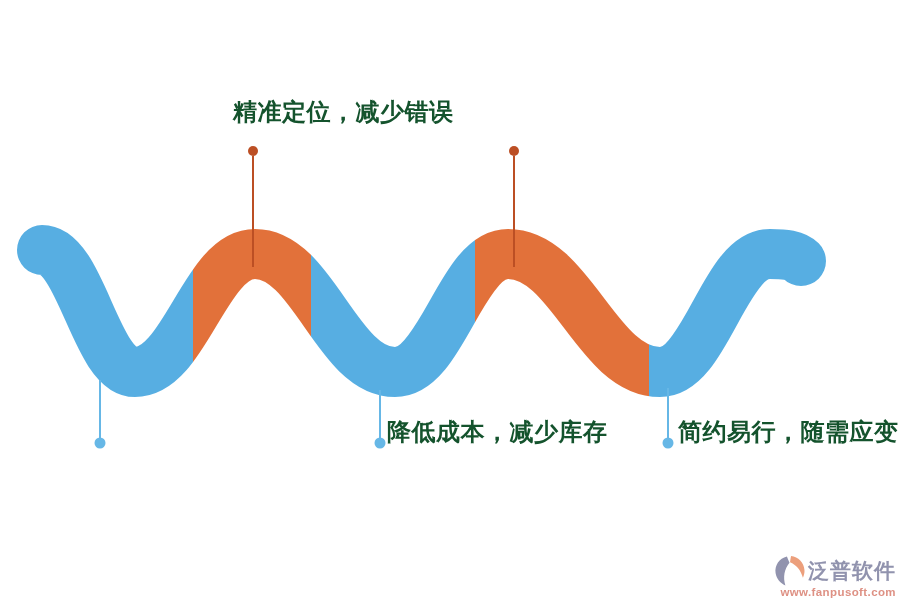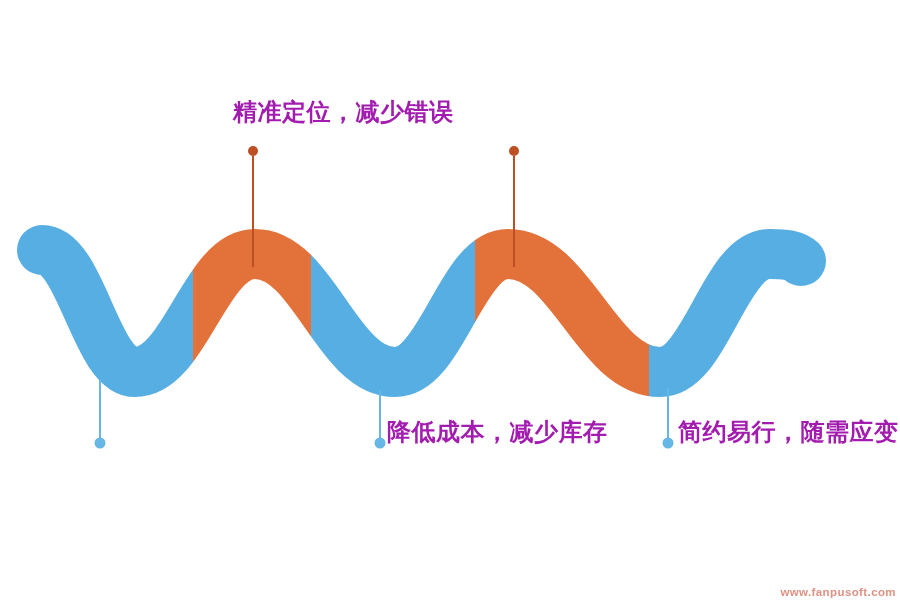--- a/index.html
+++ b/index.html
@@ -11,21 +11,21 @@
     background: #ffffff;
     overflow: hidden;
     font-family: "Liberation Sans", sans-serif;
   }
   svg.scene { position: absolute; left: 0; top: 0; }
   .label {
     position: absolute;
     font-weight: bold;
     font-size: 24px;
     line-height: 1.2;
-    color: #a21caf;
+    color: #14532d;
     letter-spacing: 0.5px;
     white-space: nowrap;
   }
   .logo {
     position: absolute;
     right: 4px;
     bottom: 2px;
     display: flex;
     flex-direction: column;
     align-items: flex-end;
@@ -96,16 +96,25 @@
 
   <div class="label" style="left:233px; top:98px">精准定位，减少错误</div>
 
 
 
   <div class="label" style="left:678px; top:418px">简约易行，随需应变</div>
 
   <div class="label" style="left:387px; top:418px">降低成本，减少库存</div>
 
   <div class="logo">
+    <div class="logo-row">
+      <svg class="logo-mark" viewBox="0 0 32 32">
+        <path d="M13.5 2.5 C6 4.5 1.5 11 2.5 18.5 C3.3 24 7 28.5 12 30.5
+                 C9.5 22.5 11 14.5 16 8.5 C15 6.5 14.2 4.5 13.5 2.5 Z" fill="#9193ae"></path>
+        <path d="M17.5 2 C24.5 2.8 30 8.5 30.5 15.5 C30.7 18 30.2 20.5 29 23
+                 C27 15.5 22.5 10.5 16.5 8 C16.8 6 17.1 4 17.5 2 Z" fill="#ec9f7c"></path>
+      </svg>
+      <span class="logo-name">泛普软件</span>
+    </div>
     <div class="logo-url">www.fanpusoft.com</div>
   </div>
 
 </div>
 
 </body></html>

